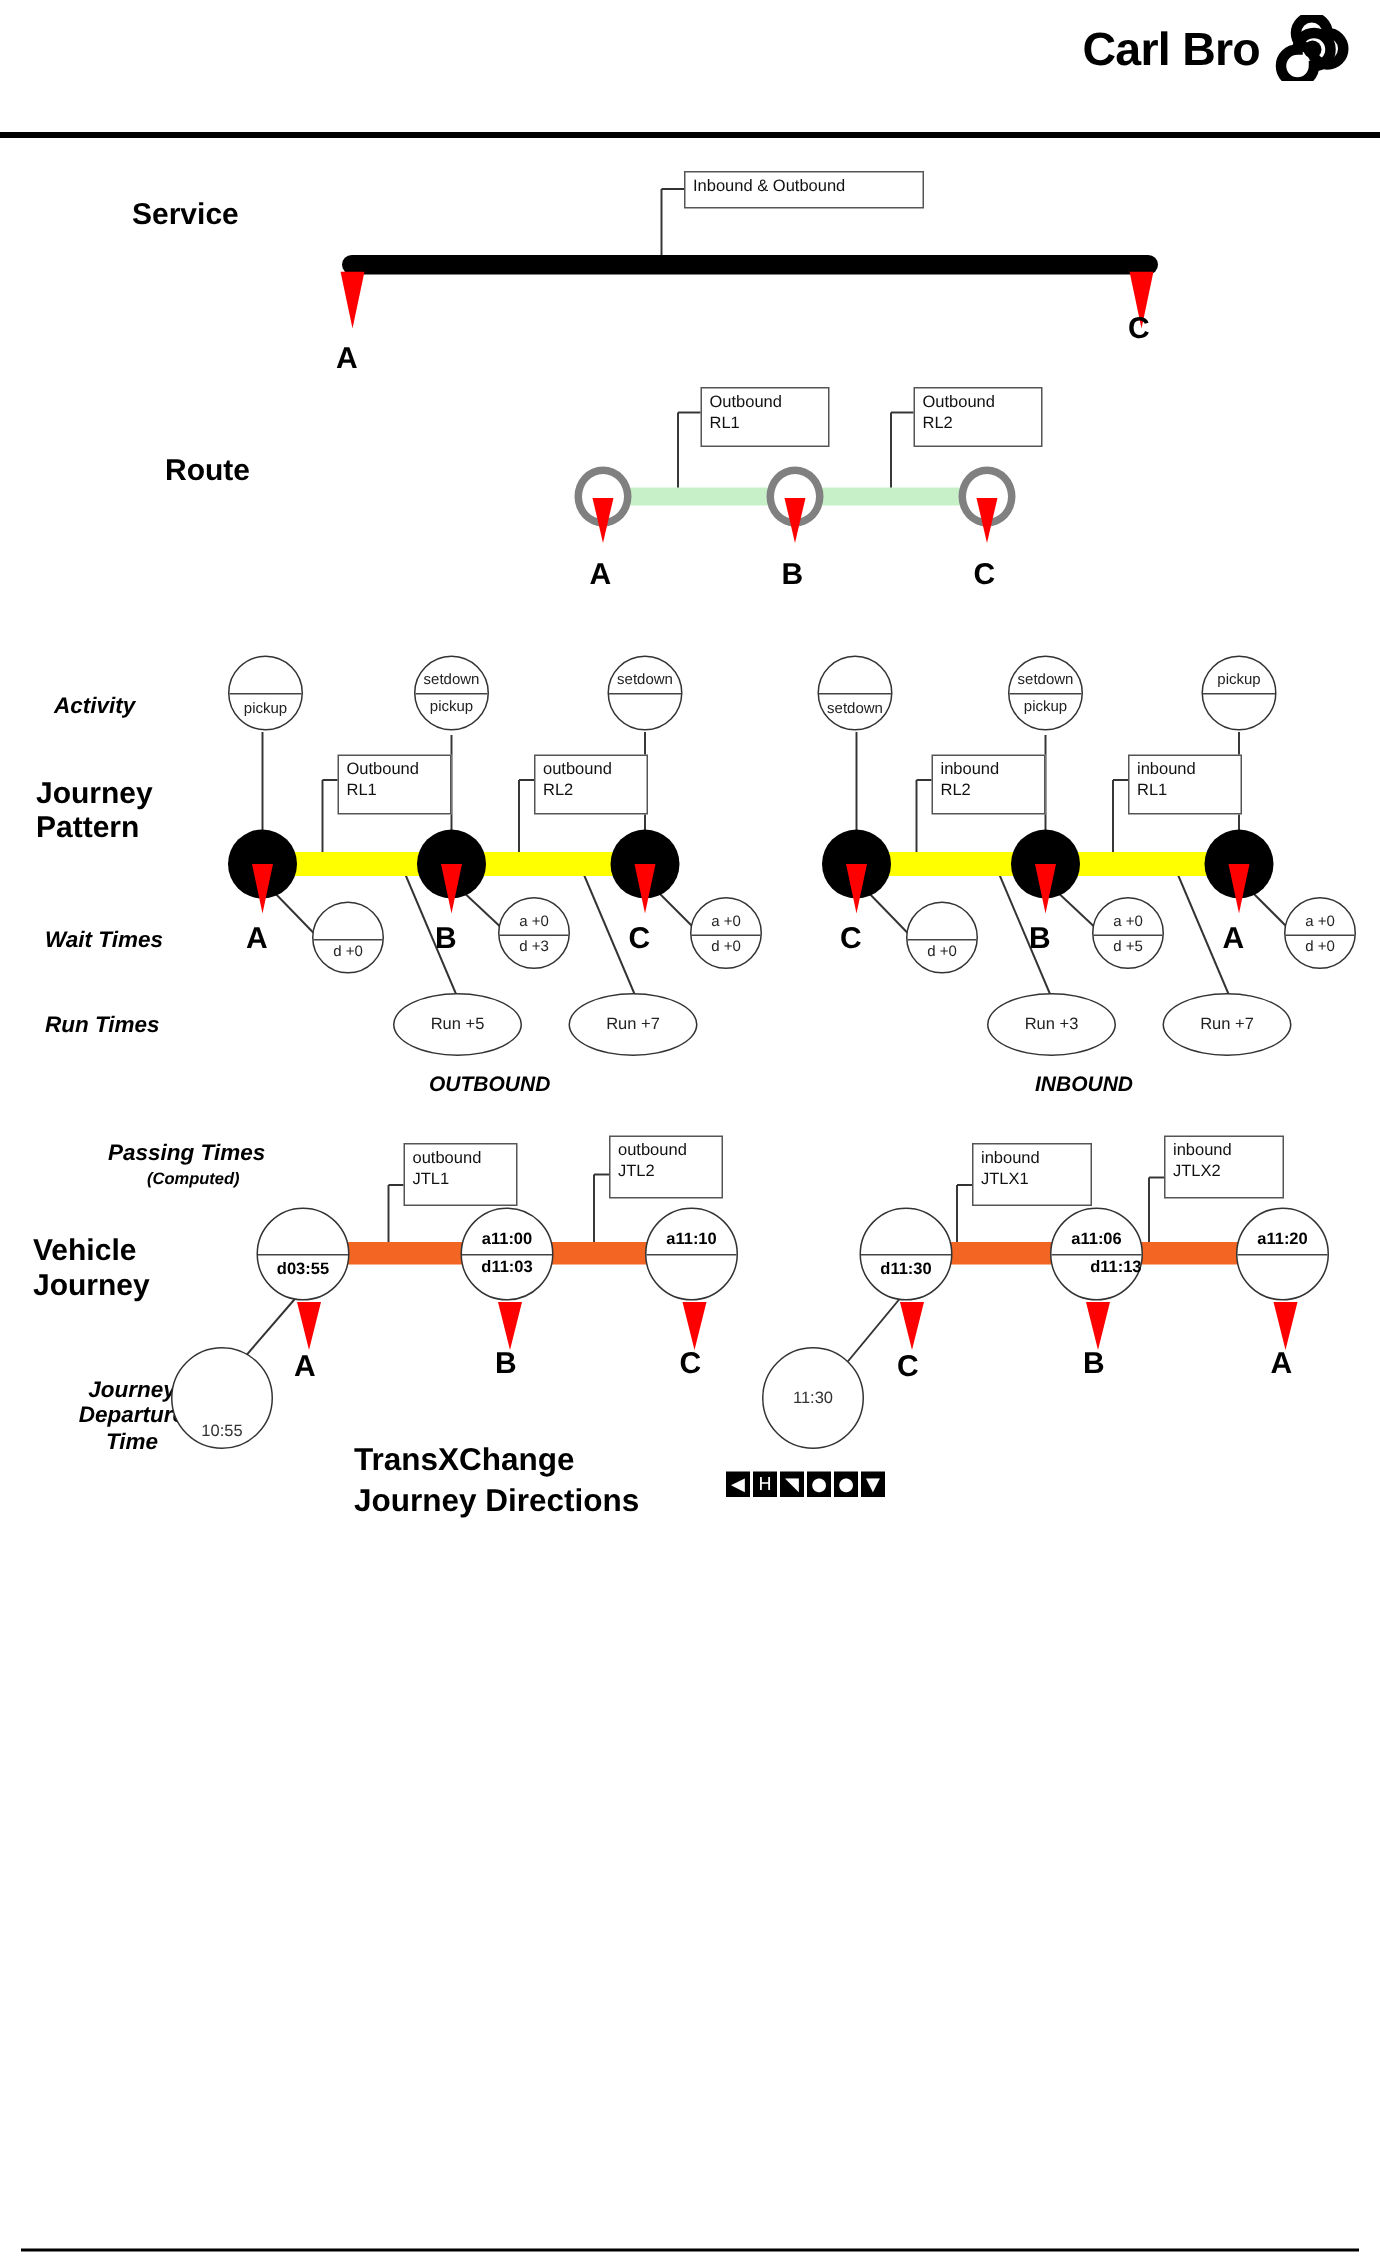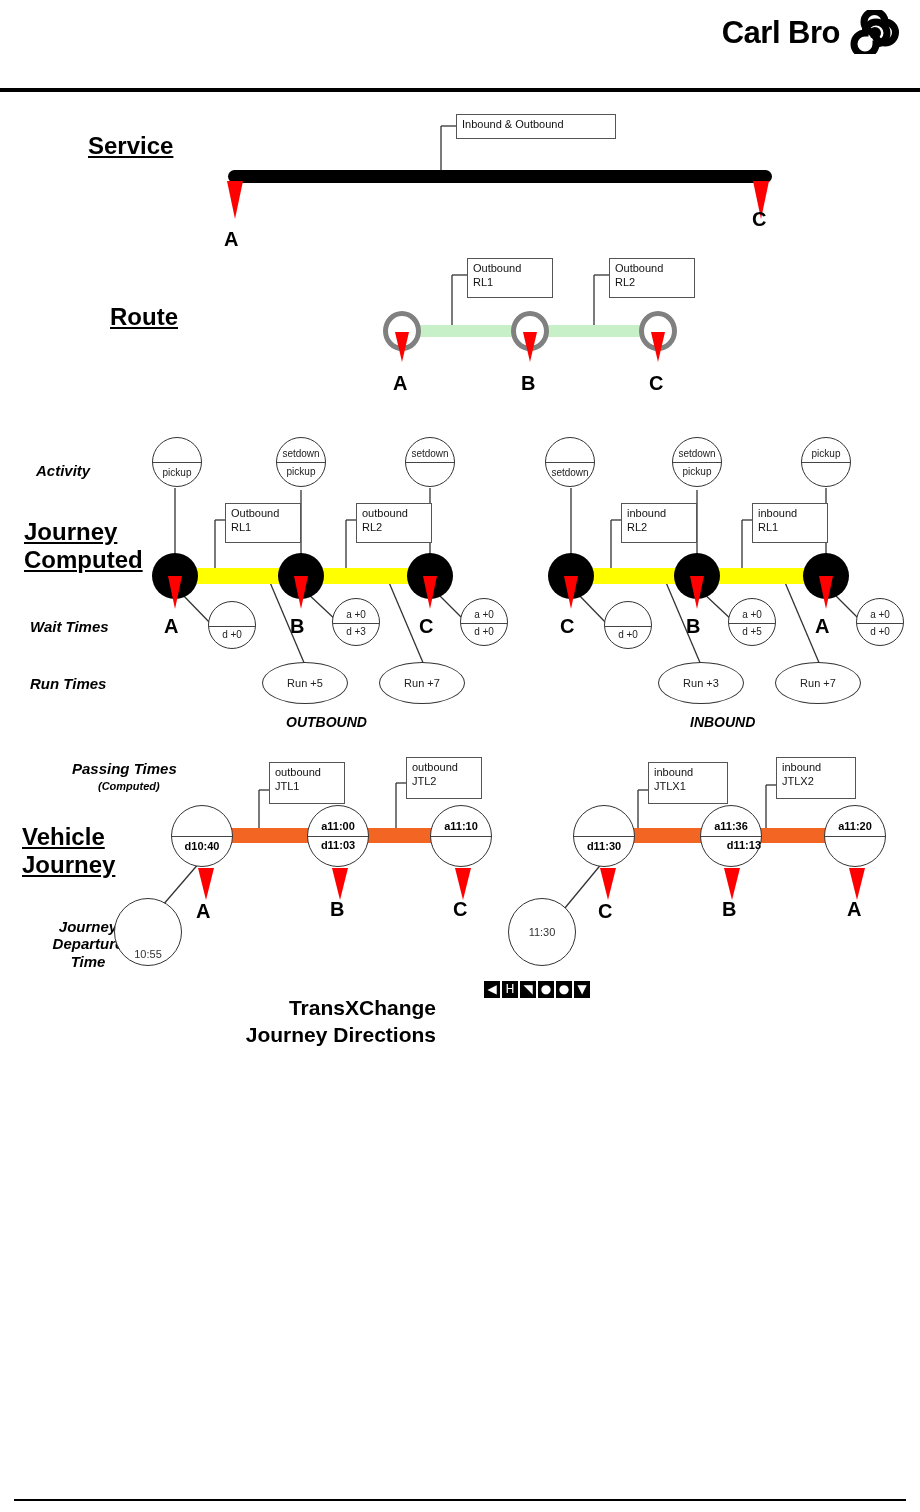--- a/index.html
+++ b/index.html
@@ -13,21 +13,21 @@
 
   
   .brand{position:absolute;right:18px;top:10px;display:flex;align-items:center;gap:8px;justify-content:center;}
   .brand-text{font-size:31px;font-weight:bold;letter-spacing:-0.5px;line-height:1;}
   .brand-mark{width:54px;height:44px;}
   .rule-top{position:absolute;left:0;top:88px;width:920px;height:4px;background:#000;}
   .rule-bottom{position:absolute;left:14px;top:1499px;width:892px;height:2px;background:#000;}
 
   
   .lbl{position:absolute;font-weight:bold;line-height:1.15;}
-  .lbl-big{font-size:24px;text-decoration:underline;}
+  .lbl-big{font-size:20px;}
   .lbl-mid{font-size:15px;font-style:italic;}
   .lbl-small{font-size:11px;font-style:italic;}
   .lbl-dir{position:absolute;font-size:14px;font-weight:bold;font-style:italic;}
 
   
   .node-letter{position:absolute;font-size:20px;font-weight:bold;}
 
   
   .box{
     position:absolute;border:1px solid #555;background:#fff;
@@ -63,21 +63,21 @@
 
   
   .ell{
     position:absolute;border:1px solid #333;border-radius:50%;background:#fff;
     display:flex;align-items:center;justify-content:center;
     font-size:11px;color:#222;box-sizing:border-box;
   }
   svg.leader{position:absolute;left:0;top:0;width:920px;height:1512px;pointer-events:none;}
 
   
-  .tx-title{position:absolute;font-size:21px;font-weight:bold;line-height:1.3;text-align:right;margin-top:34px;}
+  .tx-title{position:absolute;font-size:21px;font-weight:bold;line-height:1.3;text-align:left;}
   .tofu{position:absolute;display:flex;gap:2px;}
   .tofu span{
     width:16px;height:17px;background:#000;color:#fff;
     font-size:12px;line-height:17px;text-align:center;
     font-family:"DejaVu Sans",sans-serif;display:inline-block;
   }
 </style>
 </head>
 <body>
 
@@ -190,21 +190,21 @@
       <polygon points="2,0 16,0 9,30" fill="#ff0000"></polygon>
     </svg>
 
   <div class="node-letter" style="left:393px;top:372px;">A</div>
   <div class="node-letter" style="left:521px;top:372px;">B</div>
   <div class="node-letter" style="left:649px;top:372px;">C</div>
 
   <div class="lbl lbl-mid" style="left:36px;top:462px;">Activity</div>
   <div class="lbl lbl-big" style="left:24px;top:518px;">
     <div>Journey</div>
-    <div>Computed</div>
+    <div>Pattern</div>
   </div>
   <div class="lbl lbl-mid" style="left:30px;top:618px;">Wait Times</div>
   <div class="lbl lbl-mid" style="left:30px;top:675px;">Run Times</div>
 
   <div class="bar-yellow" style="left:175px;top:568px;width:256px;height:16px;"></div>
 
   <div class="circ" style="left:152px;top:437px;width:50px;height:50px;">
     <div class="divider" style="top:24px;"></div>
     <div class="t-up" style="top:9px;"></div>
     <div class="t-dn" style="top:29px;">pickup</div>
@@ -355,21 +355,21 @@
     <div>JTL1</div>
   </div>
   <div class="box" style="left:406px;top:757px;width:76px;height:42px;">
     <div>outbound</div>
     <div>JTL2</div>
   </div>
 
   <div class="circ circ-bold" style="left:171px;top:805px;width:62px;height:62px;">
     <div class="divider" style="top:30px;"></div>
     <div class="t-up" style="top:13px;"></div>
-    <div class="t-dn" style="top:34px;">d10:40</div>
+    <div class="t-dn" style="top:34px;">d03:55</div>
   </div>
   <div class="circ circ-bold" style="left:307px;top:805px;width:62px;height:62px;">
     <div class="divider" style="top:30px;"></div>
     <div class="t-up" style="top:14px;">a11:00</div>
     <div class="t-dn" style="top:33px;">d11:03</div>
   </div>
   <div class="circ circ-bold" style="left:430px;top:805px;width:62px;height:62px;">
     <div class="divider" style="top:30px;"></div>
     <div class="t-up" style="top:14px;">a11:10</div>
     <div class="t-dn" style="top:34px;"></div>
@@ -404,21 +404,21 @@
     <div>JTLX2</div>
   </div>
 
   <div class="circ circ-bold" style="left:573px;top:805px;width:62px;height:62px;">
     <div class="divider" style="top:30px;"></div>
     <div class="t-up" style="top:13px;"></div>
     <div class="t-dn" style="top:34px;">d11:30</div>
   </div>
   <div class="circ circ-bold" style="left:700px;top:805px;width:62px;height:62px;">
     <div class="divider" style="top:30px;"></div>
-    <div class="t-up" style="top:14px;">a11:36</div>
+    <div class="t-up" style="top:14px;">a11:06</div>
     <div class="t-dn" style="top:33px;text-align:right;">d11:13</div>
   </div>
   <div class="circ circ-bold" style="left:824px;top:805px;width:62px;height:62px;">
     <div class="divider" style="top:30px;"></div>
     <div class="t-up" style="top:14px;">a11:20</div>
     <div class="t-dn" style="top:34px;"></div>
   </div>
 
   <svg class="arrow" style="left:598px;top:868px;" width="20" height="32" viewBox="0 0 20 32">
       <polygon points="2,0 18,0 10,32" fill="#ff0000"></polygon>

